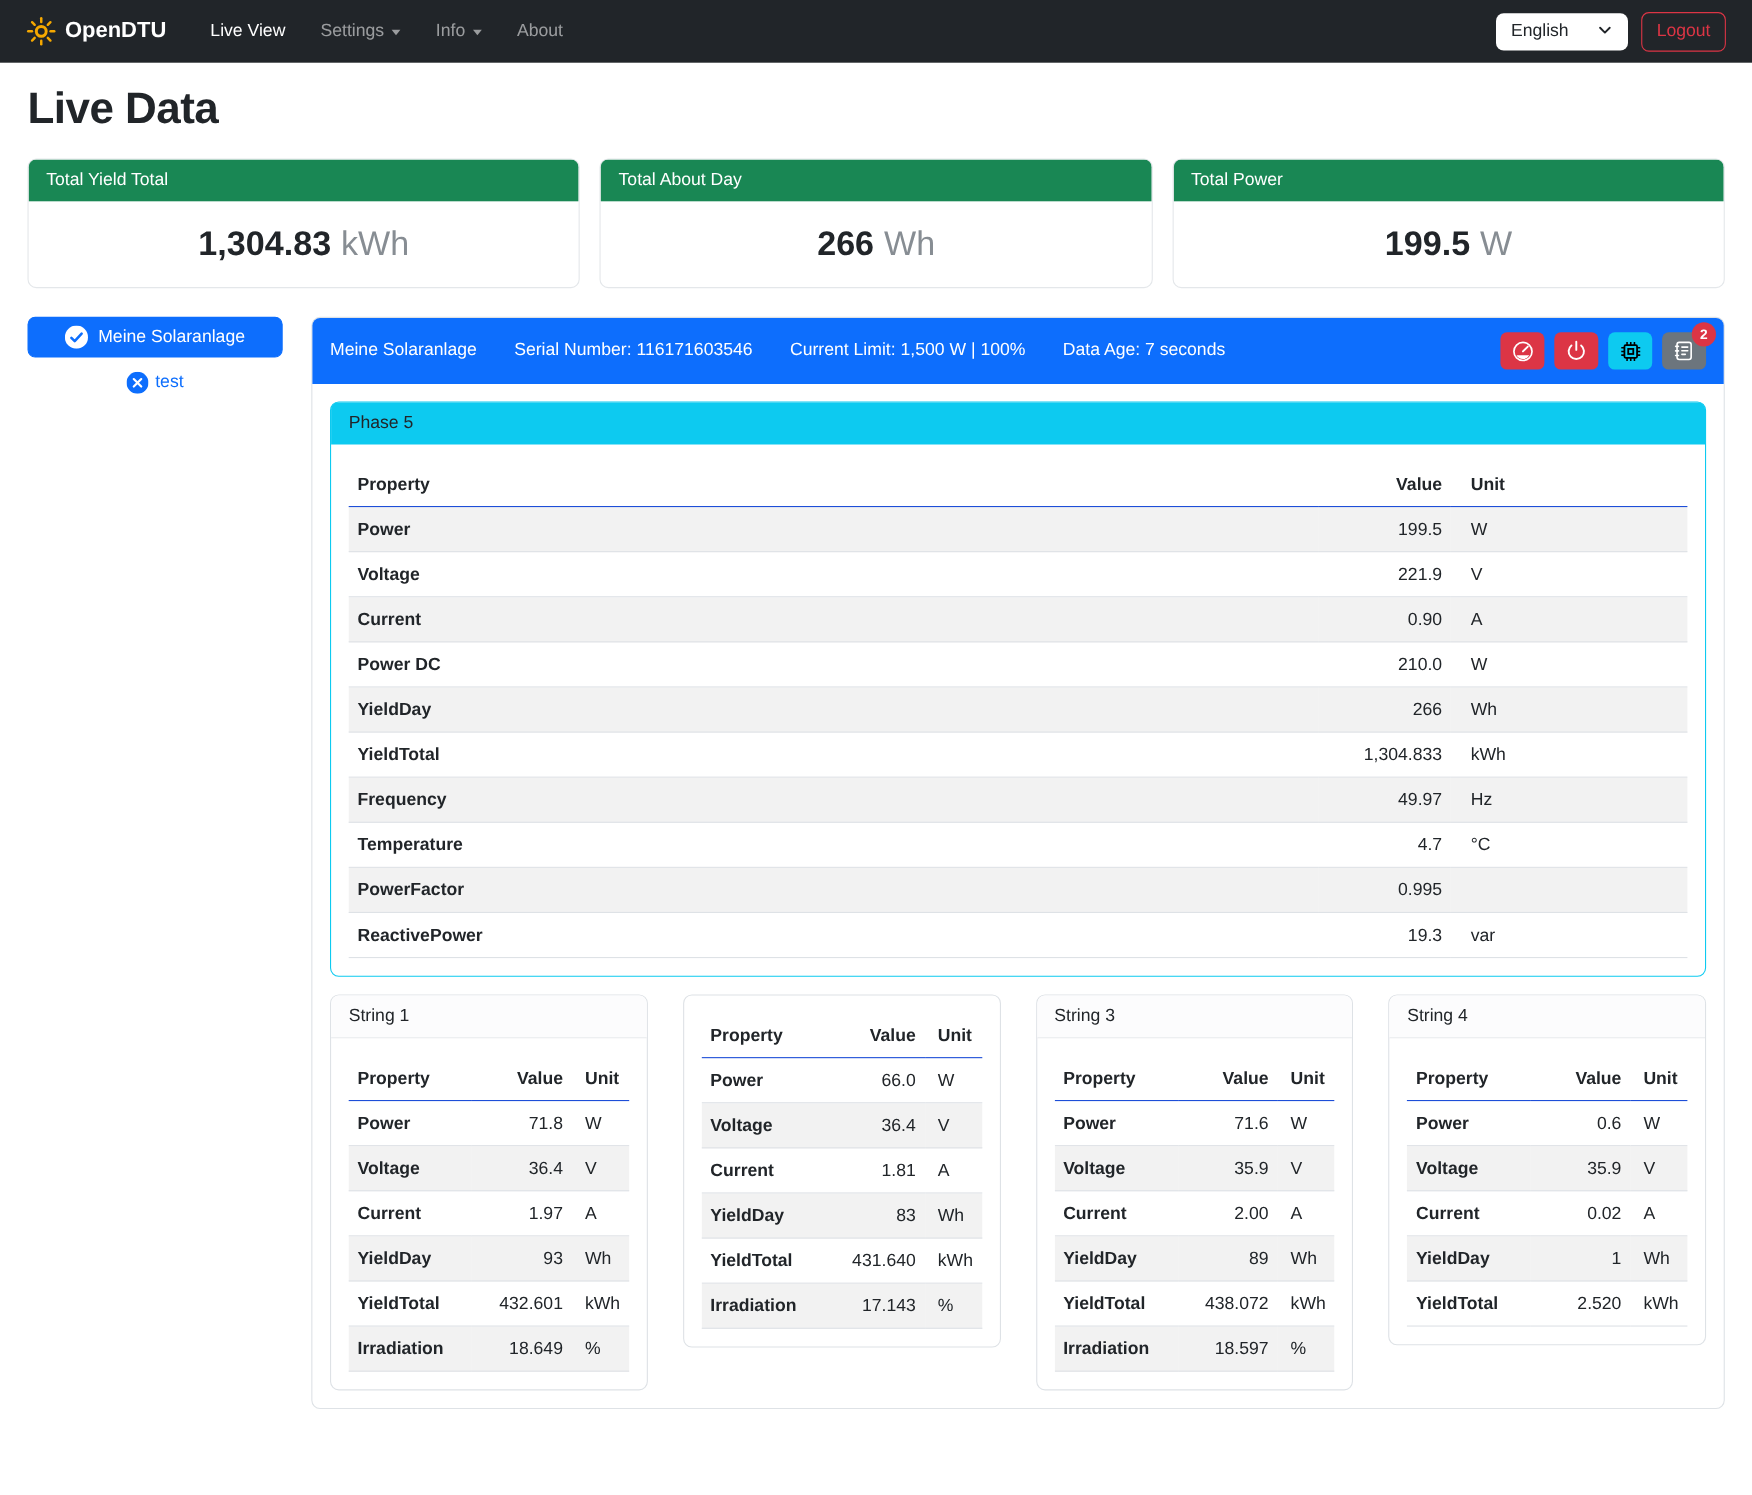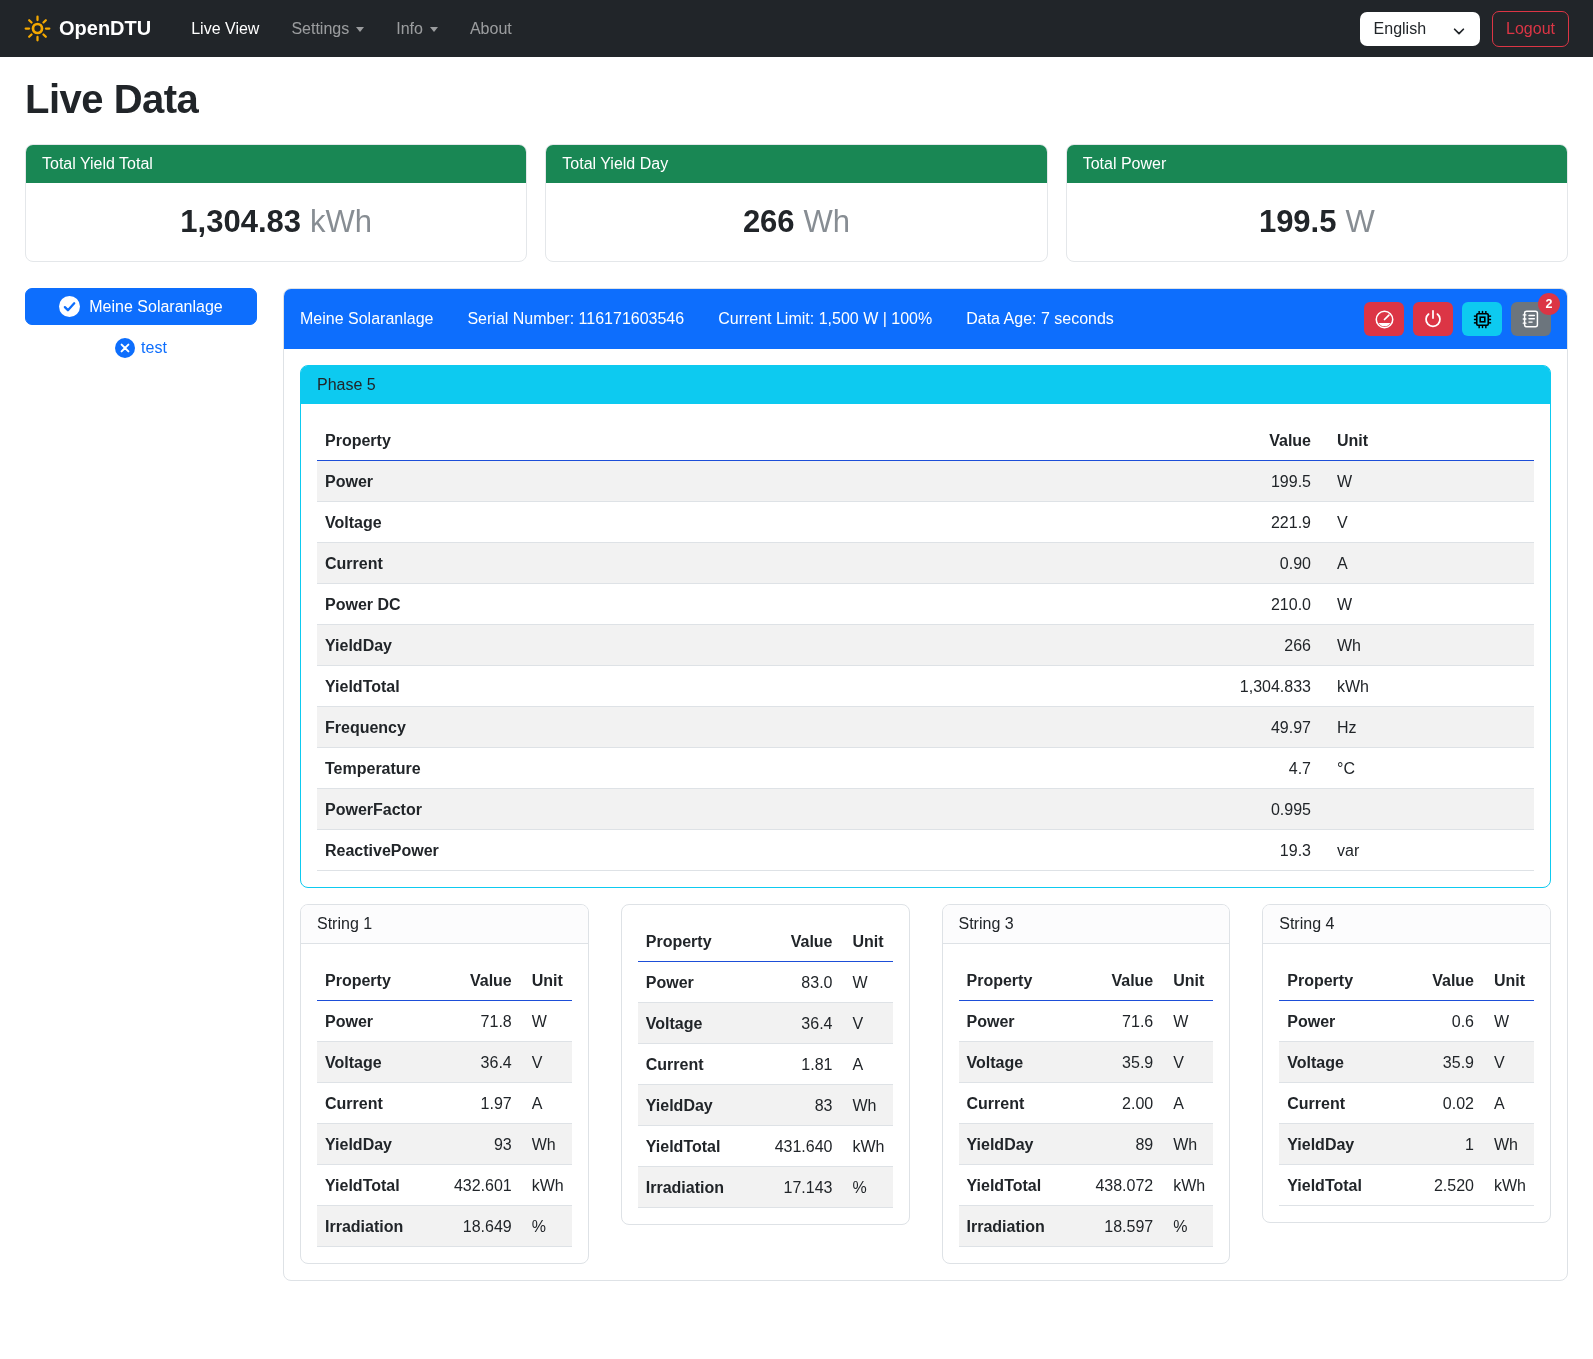--- a/index.html
+++ b/index.html
@@ -14,21 +14,21 @@
     padding:0 24px; color:#fff;
   }
   .brand { display:flex; align-items:center; gap:8px; font-size:20px; font-weight:700; color:#fff; margin-right:26px; cursor:pointer; }
   .nav-links { display:flex; align-items:center; gap:4px; }
   .nav-link { padding:8px 14px; color:rgba(255,255,255,.55); cursor:pointer; display:flex; align-items:center; gap:7px; }
   .nav-link.active { color:#fff; }
   .caret { width:0; height:0; border-left:4.5px solid transparent; border-right:4.5px solid transparent; border-top:5px solid currentColor; display:inline-block; margin-top:2px; }
   .nav-right { margin-left:auto; display:flex; align-items:center; gap:12px; }
   .lang-select {
     background:#fff; color:#212529; border-radius:7px; padding:8px 14px;
-    display:flex; align-items:flex-end; gap:26px; cursor:pointer; font-size:16px;
+    display:flex; align-items:flex-start; gap:26px; cursor:pointer; font-size:16px;
   }
   .logout-btn {
     background:transparent; border:1px solid #dc3545; color:#dc3545;
     border-radius:7px; padding:8px 13px; font-size:16px; cursor:pointer;
     font-family:inherit;
   }
   
   .container { padding:10px 25px 14px 25px; }
   h1.page-title { font-size:40px; font-weight:700; margin:10px 0 22px 0; letter-spacing:-.5px; }
   
@@ -147,21 +147,21 @@
   <h1 class="page-title">Live Data</h1>
 
   <div class="cards-row">
     <div class="summary-card">
       <div class="head">Total Yield Total</div>
       <div class="body">
         <span class="val">1,304.83</span><span class="unit">kWh</span>
       </div>
     </div>
     <div class="summary-card">
-      <div class="head">Total Yield Day</div>
+      <div class="head">Total About Day</div>
       <div class="body">
         <span class="val">266</span><span class="unit">Wh</span>
       </div>
     </div>
     <div class="summary-card">
       <div class="head">Total Power</div>
       <div class="body">
         <span class="val">199.5</span><span class="unit">W</span>
       </div>
     </div>
@@ -376,21 +376,21 @@
                     <thead>
                       <tr>
                         <th class="c0">Property</th>
                         <th class="c1">Value</th>
                         <th class="c2">Unit</th>
                       </tr>
                     </thead>
                     <tbody>
                       <tr>
                         <td class="c0">Power</td>
-                        <td class="c1">83.0</td>
+                        <td class="c1">66.0</td>
                         <td class="c2">W</td>
                       </tr>
                       <tr>
                         <td class="c0">Voltage</td>
                         <td class="c1">36.4</td>
                         <td class="c2">V</td>
                       </tr>
                       <tr>
                         <td class="c0">Current</td>
                         <td class="c1">1.81</td>

